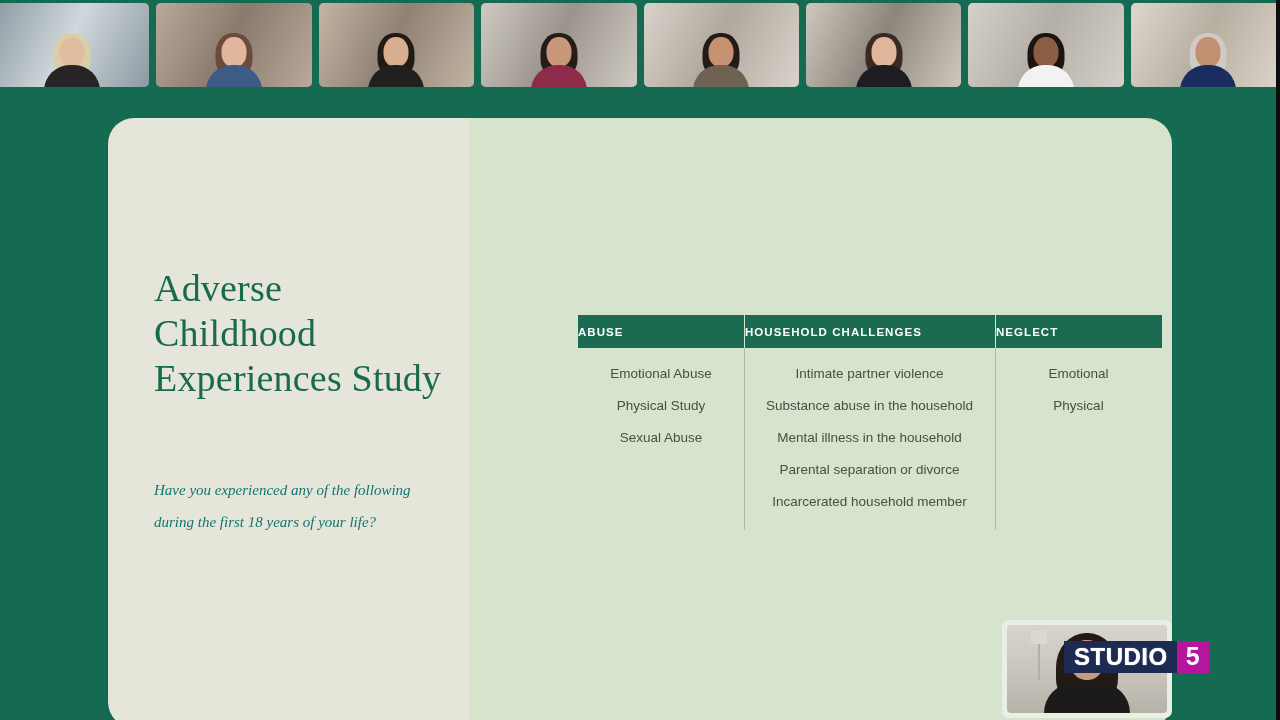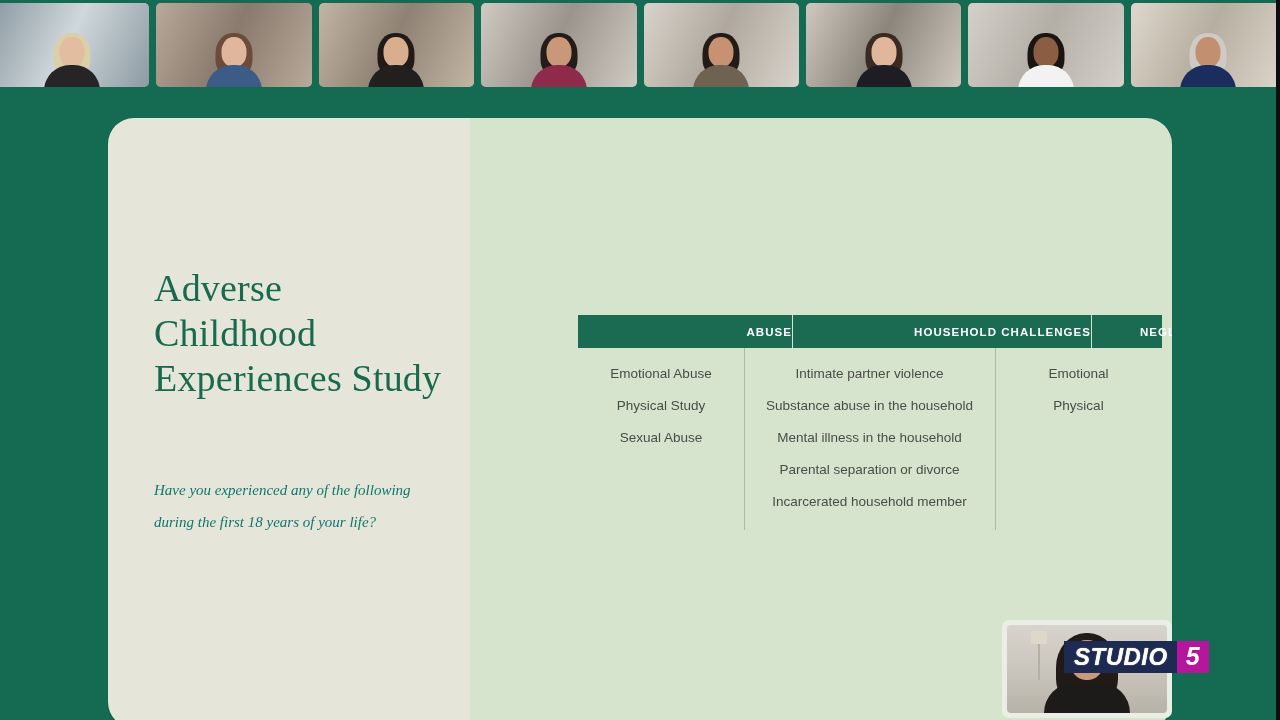--- a/index.html
+++ b/index.html
@@ -146,22 +146,21 @@
     background: #1a6b52;
     height: 33px;
     align-items: center;
   }
   .th {
     color: #ffffff;
     font-family: "Liberation Sans", sans-serif;
     font-size: 11.5px;
     font-weight: bold;
     letter-spacing: 1.05px;
-    text-align: right;
-    margin-left: 48px;
+    text-align: left;
   }
   .th-sep {
     width: 1px;
     height: 33px;
     background: #d6e4cd;
     flex: 0 0 1px;
   }
   #th-abuse  { flex: 0 0 166px; }
   #th-house  { flex: 0 0 250px; }
   #th-neglect{ flex: 1 1 auto; }
@@ -260,21 +259,20 @@
 
   
   #studio5-logo {
     position: absolute;
     left: 1064px;
     top: 641px;
     display: flex;
     align-items: stretch;
     height: 32px;
     z-index: 5;
-    font-style: italic;
   }
   #studio5-word {
     background: #1d2a52;
     color: #ffffff;
     font-family: "Liberation Sans", sans-serif;
     font-size: 24px;
     font-weight: bold;
     letter-spacing: 0.5px;
     padding: 1px 9px 2px 10px;
     display: flex;

